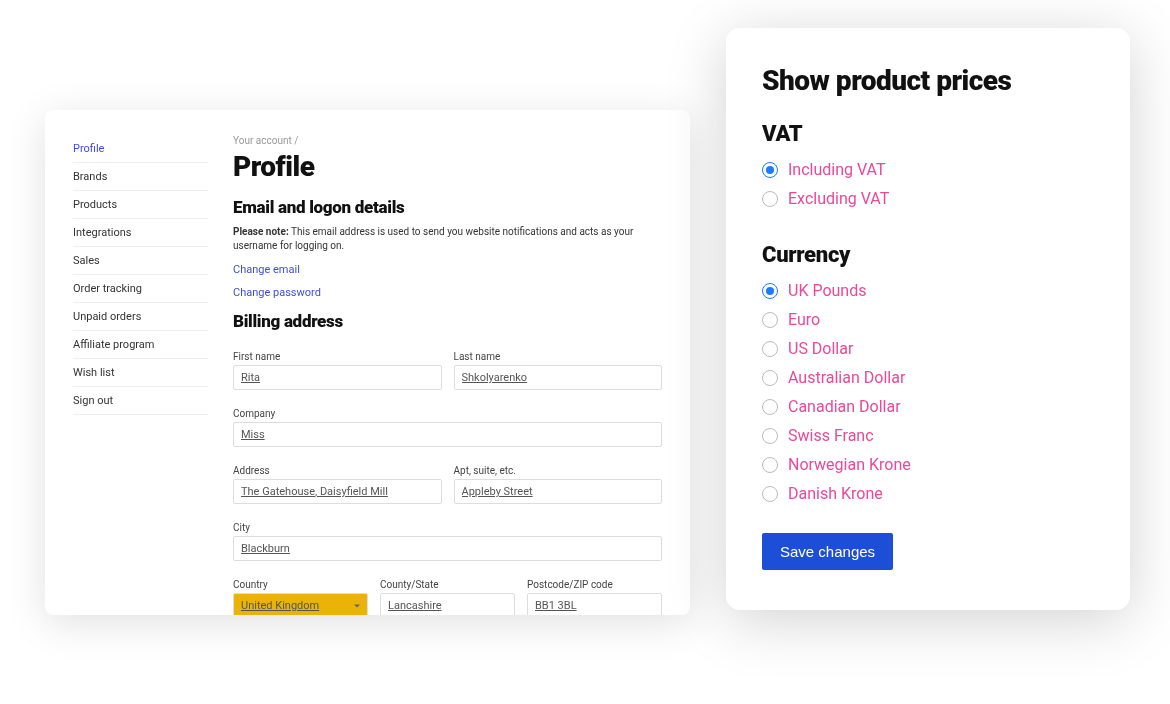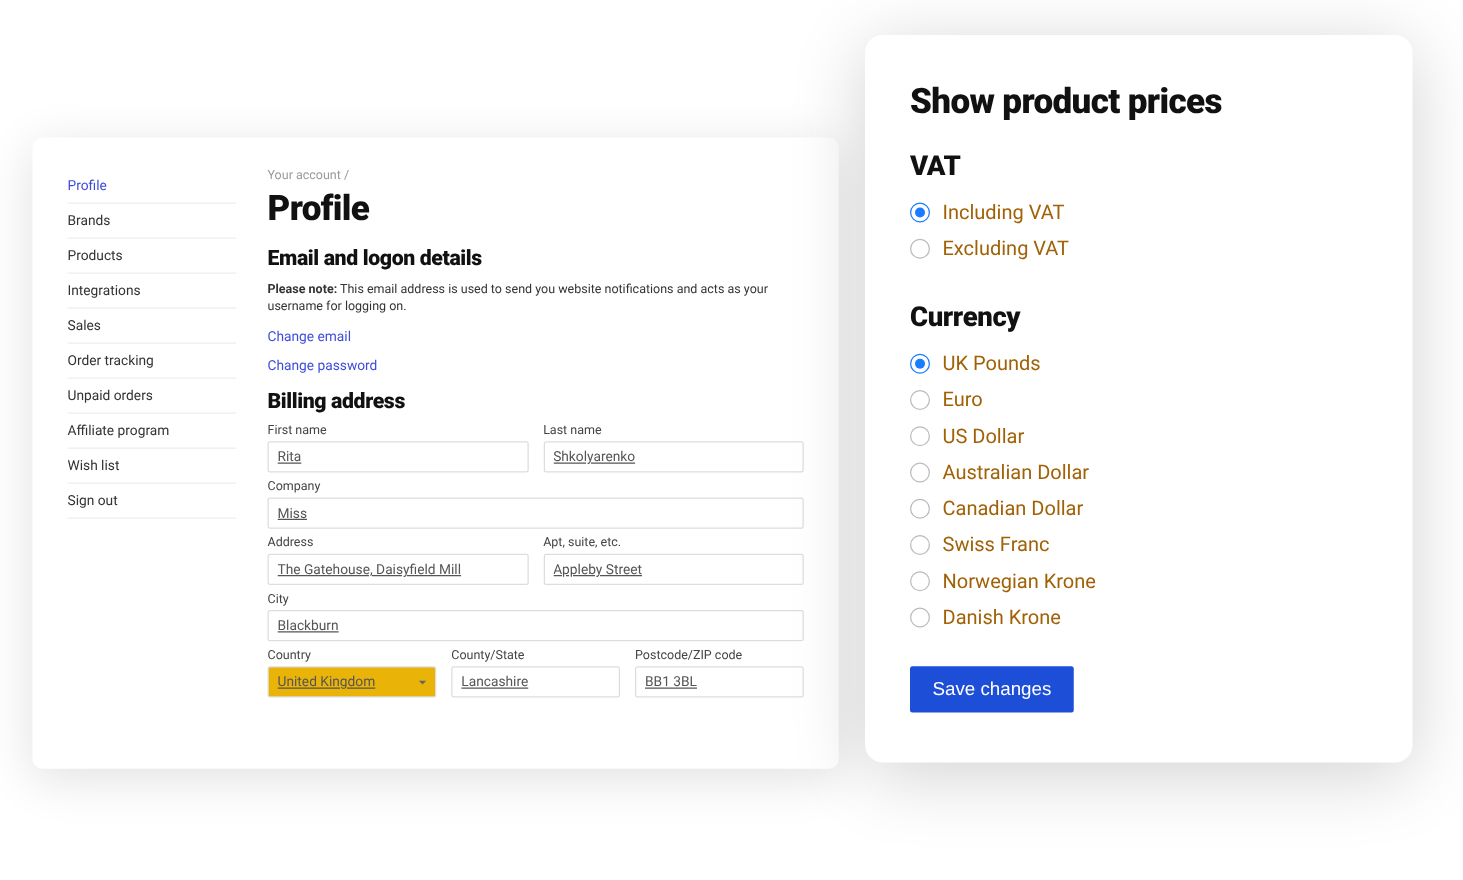--- a/index.html
+++ b/index.html
@@ -6,21 +6,21 @@
   body {
     font-family: -apple-system, BlinkMacSystemFont, "Segoe UI", Roboto, Arial, sans-serif;
     background: #ffffff;
     width: 1170px;
     height: 704px;
     position: relative;
     overflow: hidden;
   }
   .profile-card {
     position: absolute;
-    left: 26px;
+    left: 45px;
     top: 110px;
     width: 645px;
     height: 505px;
     background: #ffffff;
     border-radius: 8px;
     box-shadow: 0 8px 40px rgba(0,0,0,0.12);
     padding: 25px 28px;
     overflow: hidden;
   }
   .sidebar {
@@ -67,21 +67,21 @@
   }
   .note b { font-weight: 700; }
   .link {
     font-size: 11px;
     color: #3e4dd9;
     display: block;
     margin-bottom: 10px;
     cursor: pointer;
   }
   .form-row { display: flex; gap: 12px; margin-bottom: 6px; }
-  .form-col { flex: 1; }
+  .form-col { flex: 1; margin-top: 12px; }
   .form-col.third { flex: 1; }
   .label {
     font-size: 10px;
     color: #444;
     margin-bottom: 3px;
     display: block;
   }
   .input, .select {
     width: 100%;
     border: 1px solid #ddd;
@@ -121,21 +121,21 @@
     border-right: 3px solid transparent;
     border-bottom: 3px solid #666;
     transform: translateY(-50%);
   }
 
   
   .prices-card {
     position: absolute;
     right: 40px;
     top: 28px;
-    width: 438px;
+    width: 404px;
     background: #ffffff;
     border-radius: 14px;
     box-shadow: 0 10px 60px rgba(0,0,0,0.18);
     padding: 36px 36px 40px 36px;
   }
   .prices-title {
     font-size: 28px;
     font-weight: 900;
     color: #111;
     margin-bottom: 24px;
@@ -169,21 +169,21 @@
   .radio.checked::after {
     content: "";
     position: absolute;
     left: 3px; top: 3px;
     width: 8px; height: 8px;
     border-radius: 50%;
     background: #1a7cff;
   }
   .radio-label {
     font-size: 16px;
-    color: #a16207;
+    color: #ec4899;
   }
   .group-spacer { height: 24px; }
   .save-btn {
     margin-top: 20px;
     background: #1d4ed8;
     color: #fff;
     border: none;
     padding: 10px 18px;
     font-size: 15px;
     border-radius: 2px;

